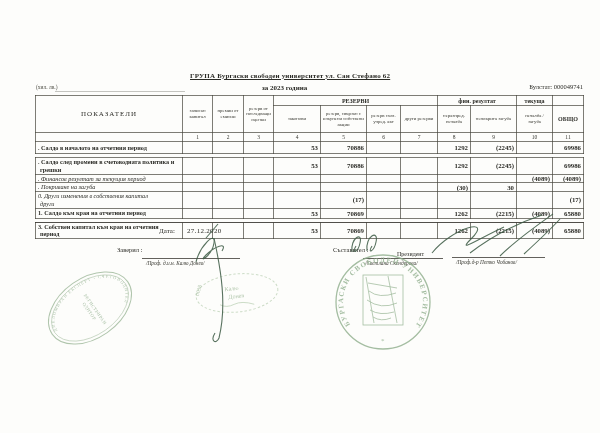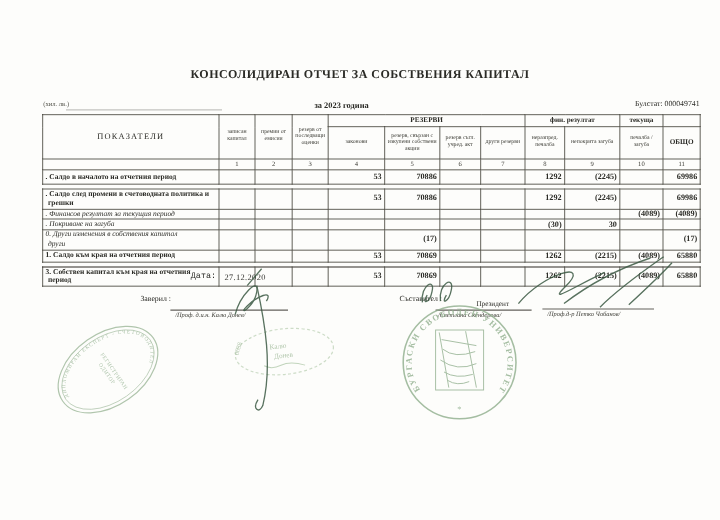--- a/index.html
+++ b/index.html
@@ -39,21 +39,21 @@
   tr.nums td{font-size:5.5px;text-align:center;height:8px;padding:0;color:#3a3a33;}
   td.lbl{font-size:6.2px;text-align:left;line-height:1.25;}
   td.val{font-size:6.8px;font-weight:600;text-align:right;white-space:nowrap;}
   tr.r-bold td.lbl{font-weight:700;}
   tr.r-ital td.lbl{font-style:italic;font-weight:400;}
   tr.gap td{border:none;height:3px;padding:0;}
   tr.heavy td{border-top:1.5px solid rgba(50,48,42,.85);}
   .lbl2{padding-left:2px;}
 
   .foot{position:absolute;font-size:7px;}
-  .date-label{top:227px;left:159px;font-family:Liberation Mono, monospace;}
+  .date-label{top:227px;left:159px;}
   .date-value{top:227px;left:187px;letter-spacing:.3px;}
   .sig-label{font-size:6.5px;}
   .verified-label{top:246px;left:117px;}
   .compiled-label{top:246px;left:333px;}
   .president-label{top:251px;left:397px;font-size:6px;}
   .sig-line{position:absolute;height:0;border-top:1px solid rgba(60,58,52,.8);}
   .line-verified{top:258px;left:142px;width:98px;}
   .line-compiled{top:258px;left:363px;width:80px;}
   .line-president{top:257px;left:452px;width:93px;}
   .sig-name{position:absolute;font-size:5.3px;font-style:italic;color:#3a3a33;white-space:nowrap;}
@@ -61,21 +61,21 @@
   .name-compiled{top:260px;left:365px;}
   .name-president{top:259px;left:456px;}
 
   svg.overlay{position:absolute;inset:0;pointer-events:none;}
 </style>
 </head>
 <body>
 
 <div class="sheet">
 
-  <div class="title">КОНСОЛИДИРАН ОТЧЕТ ЗА СОБСТВЕНИЯ КАПИТАЛ</div>
+  <div class="subtitle">ГРУПА  Бургаски свободен университет ул. Сан Стефано 62</div>
   <div class="year-line">за  2023 година</div>
   <div class="bulstat">Булстат: 000049741</div>
   <div class="units">(хил. лв.)</div>
   <div class="rule-left"></div>
 
   <table class="equity">
     <colgroup>
       <col style="width:147px">
         <col style="width:30px">
         <col style="width:31px">

